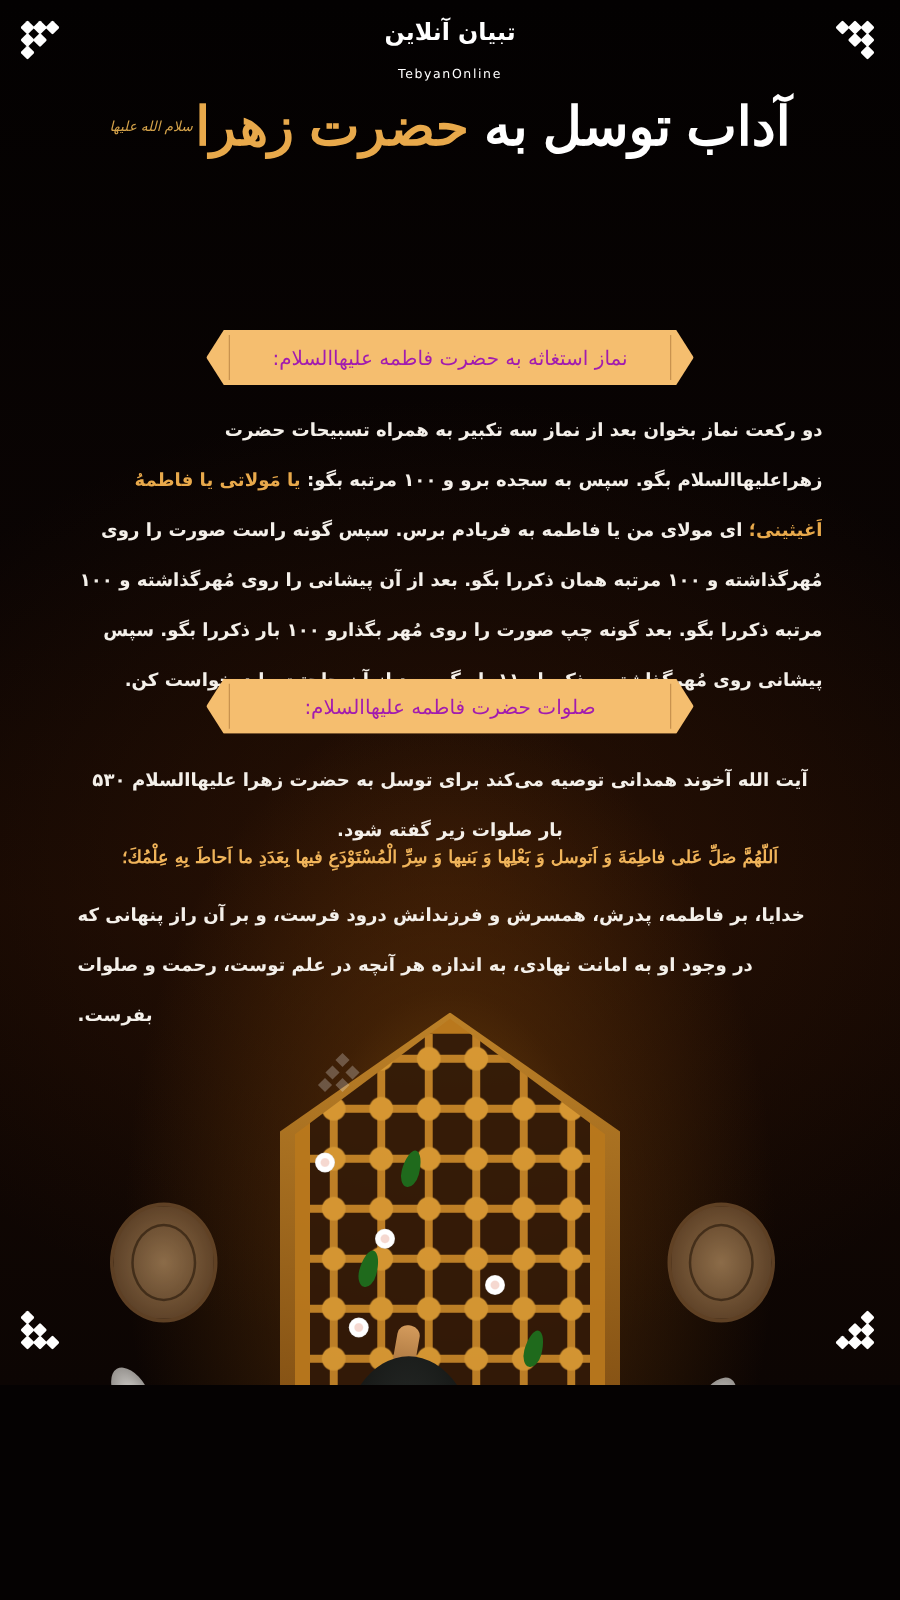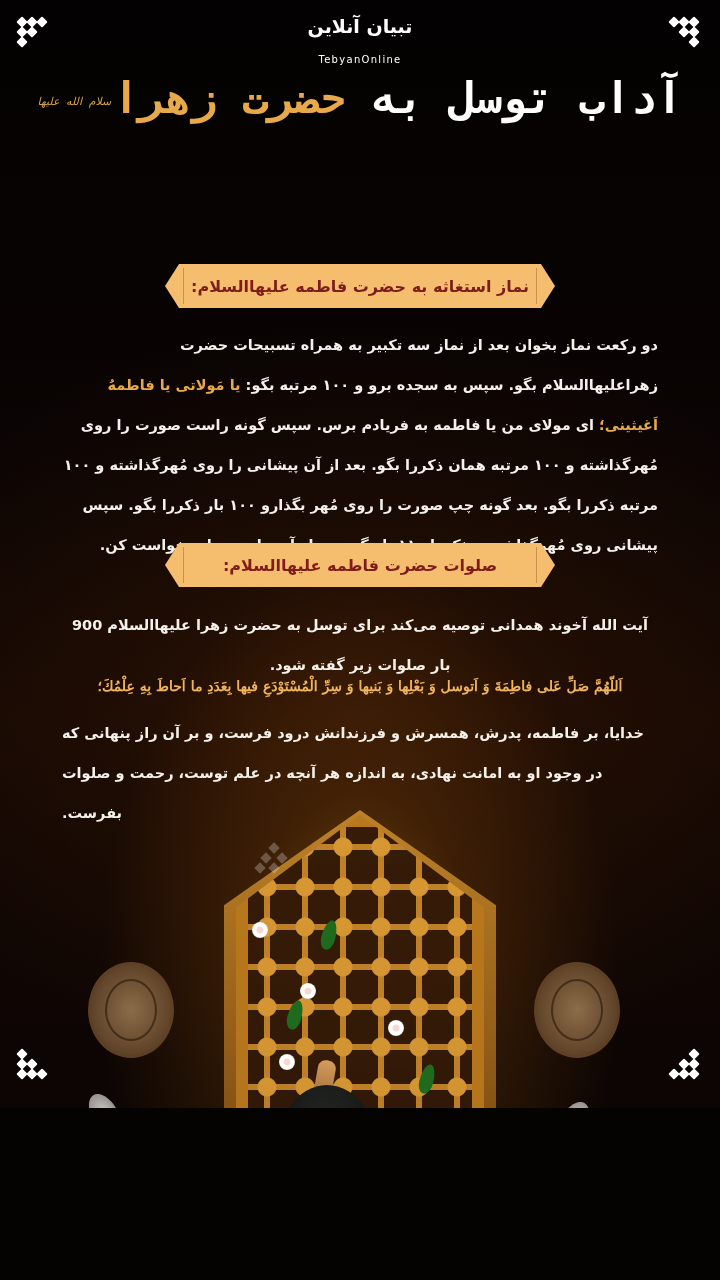--- a/index.html
+++ b/index.html
@@ -59,21 +59,21 @@
       letter-spacing: 1.3px;
       margin-top: 16px;
     }
 
     
     .title {
       position: absolute;
       top: 74px; left: 0; right: 0;
       direction: rtl;
       text-align: center;
-      font-family: Liberation Mono, monospace;
+      font-family: Liberation Sans, sans-serif;
       font-weight: bold;
       font-size: 43px;
       line-height: 56px;
       letter-spacing: -1px;
     }
     .title .white { color: #ffffff; }
     .title .gold { color: #e8a94b; }
     .title .honorific {
       font-size: 11px;
       color: #d4a24a;
@@ -104,22 +104,22 @@
       display: flex; align-items: center; justify-content: center;
       direction: rtl;
     }
     .banner::before, .banner::after {
       content: ""; position: absolute; top: 4px; bottom: 4px; width: 1px;
       background: rgba(120,70,20,0.35);
     }
     .banner::before { left: 18px; }
     .banner::after { right: 18px; }
     .banner span {
-      color: #7f1d1d;
-      font-weight: bold;
+      color: #a21caf;
+      font-weight: normal;
       font-size: 16px;
     }
     .banner.one { top: 264px; }
     .banner.two { top: 543px; }
 
     .para {
       position: absolute;
       left: 62px; right: 62px;
       direction: rtl;
       text-align: right;
@@ -282,21 +282,21 @@
 
 
   <div class="banner one">
     <span>نماز استغاثه به حضرت فاطمه علیهاالسلام:</span>
   </div>
   <p class="para one"><span>دو رکعت نماز بخوان بعد از نماز سه تکبیر به همراه تسبیحات حضرت زهراعلیهاالسلام بگو. سپس به سجده برو و ۱۰۰ مرتبه بگو: </span><span class="hl">یا مَولاتی یا فاطمهُ اَغیثینی؛</span><span> ای مولای من یا فاطمه به فریادم برس. سپس گونه راست صورت را روی مُهرگذاشته و ۱۰۰ مرتبه همان ذکررا بگو. بعد از آن پیشانی را روی مُهرگذاشته و ۱۰۰ مرتبه ذکررا بگو. بعد گونه چپ صورت را روی مُهر بگذارو ۱۰۰ بار ذکررا بگو. سپس پیشانی روی مُهرگذاشته و ذکررا ۱۱۰ باربگو. بعد از آن حاجتت را درخواست کن.</span></p>
 
   <div class="banner two">
     <span>صلوات حضرت فاطمه علیهاالسلام:</span>
   </div>
-  <p class="para two">آیت الله آخوند همدانی توصیه می‌کند برای توسل به حضرت زهرا علیهاالسلام 900 بار صلوات زیر گفته شود.</p>
+  <p class="para two">آیت الله آخوند همدانی توصیه می‌کند برای توسل به حضرت زهرا علیهاالسلام ۵۳۰ بار صلوات زیر گفته شود.</p>
   <p class="arabic">اَللّهُمَّ صَلِّ عَلى فاطِمَةَ وَ اَتوسل وَ بَعْلِها وَ بَنيها وَ سِرِّ الْمُسْتَوْدَعِ فيها بِعَدَدِ ما اَحاطَ بِهِ عِلْمُكَ؛</p>
   <p class="para three">خدایا، بر فاطمه، پدرش، همسرش و فرزندانش درود فرست، و بر آن راز پنهانی که در وجود او به امانت نهادی، به اندازه هر آنچه در علم توست، رحمت و صلوات بفرست.</p>
 
   <div>
     <div class="window-frame"></div>
     <div class="window"></div>
     <div class="watermark">
       <span class="wdot" style="left:16px;top:2px"></span>
       <span class="wdot" style="left:8px;top:12px"></span>
       <span class="wdot" style="left:24px;top:12px"></span>

